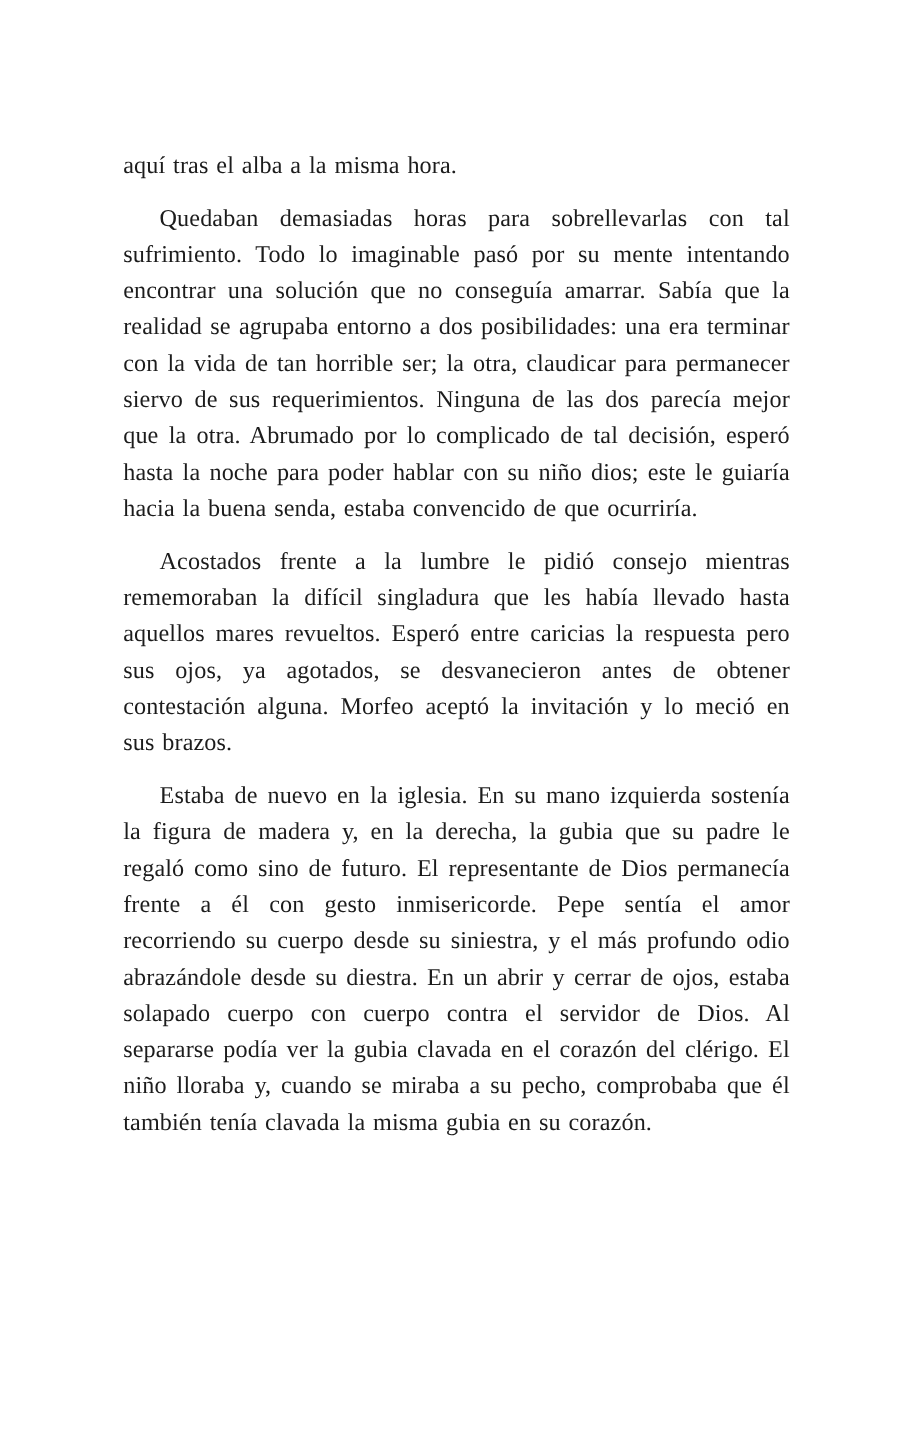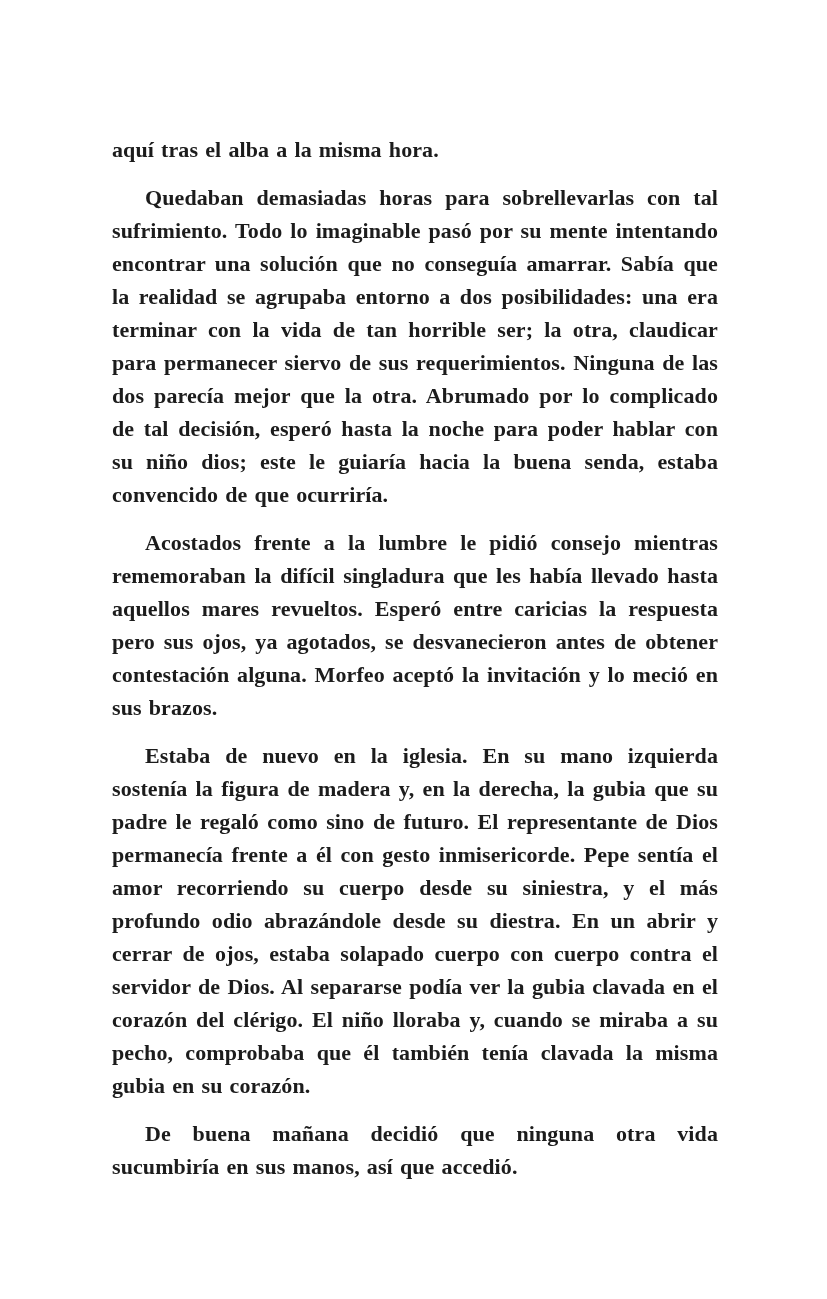--- a/index.html
+++ b/index.html
@@ -11,21 +11,20 @@
     width: 827px;
     height: 1299px;
     position: relative;
     overflow: hidden;
     font-family: "Liberation Serif", serif;
   }
   .book-page {
     position: absolute;
     inset: 0;
     background: #ffffff;
-    font-weight: bold;
   }
   .text-block {
     position: absolute;
     left: 112px;
     top: 133px;
     width: 606px;
     color: #1c1c1c;
   }
   .text-block p {
     margin: 0 0 15px 0;
@@ -45,15 +44,14 @@
 </style>
 </head>
 <body>
 
 <div class="book-page">
   <div class="text-block">
     <p class="opening">aquí tras el alba a la misma hora.</p>
     <p>Quedaban demasiadas horas para sobrellevarlas con tal sufrimiento. Todo lo imaginable pasó por su mente intentando encontrar una solución que no conseguía amarrar. Sabía que la realidad se agrupaba entorno a dos posibilidades: una era terminar con la vida de tan horrible ser; la otra, claudicar para permanecer siervo de sus requerimientos. Ninguna de las dos parecía mejor que la otra. Abrumado por lo complicado de tal decisión, esperó hasta la noche para poder hablar con su niño dios; este le guiaría hacia la buena senda, estaba convencido de que ocurriría.</p>
     <p>Acostados frente a la lumbre le pidió consejo mientras rememoraban la difícil singladura que les había llevado hasta aquellos mares revueltos. Esperó entre caricias la respuesta pero sus ojos, ya agotados, se desvanecieron antes de obtener contestación alguna. Morfeo aceptó la invitación y lo meció en sus brazos.</p>
     <p>Estaba de nuevo en la iglesia. En su mano izquierda sostenía la figura de madera y, en la derecha, la gubia que su padre le regaló como sino de futuro. El representante de Dios permanecía frente a él con gesto inmisericorde. Pepe sentía el amor recorriendo su cuerpo desde su siniestra, y el más profundo odio abrazándole desde su diestra. En un abrir y cerrar de ojos, estaba solapado cuerpo con cuerpo contra el servidor de Dios. Al separarse podía ver la gubia clavada en el corazón del clérigo. El niño lloraba y, cuando se miraba a su pecho, comprobaba que él también tenía clavada la misma gubia en su corazón.</p>
-    <p>De buena mañana decidió que ninguna otra vida sucumbiría en sus manos, así que accedió.</p>
   </div>
 </div>
 
 </body></html>

